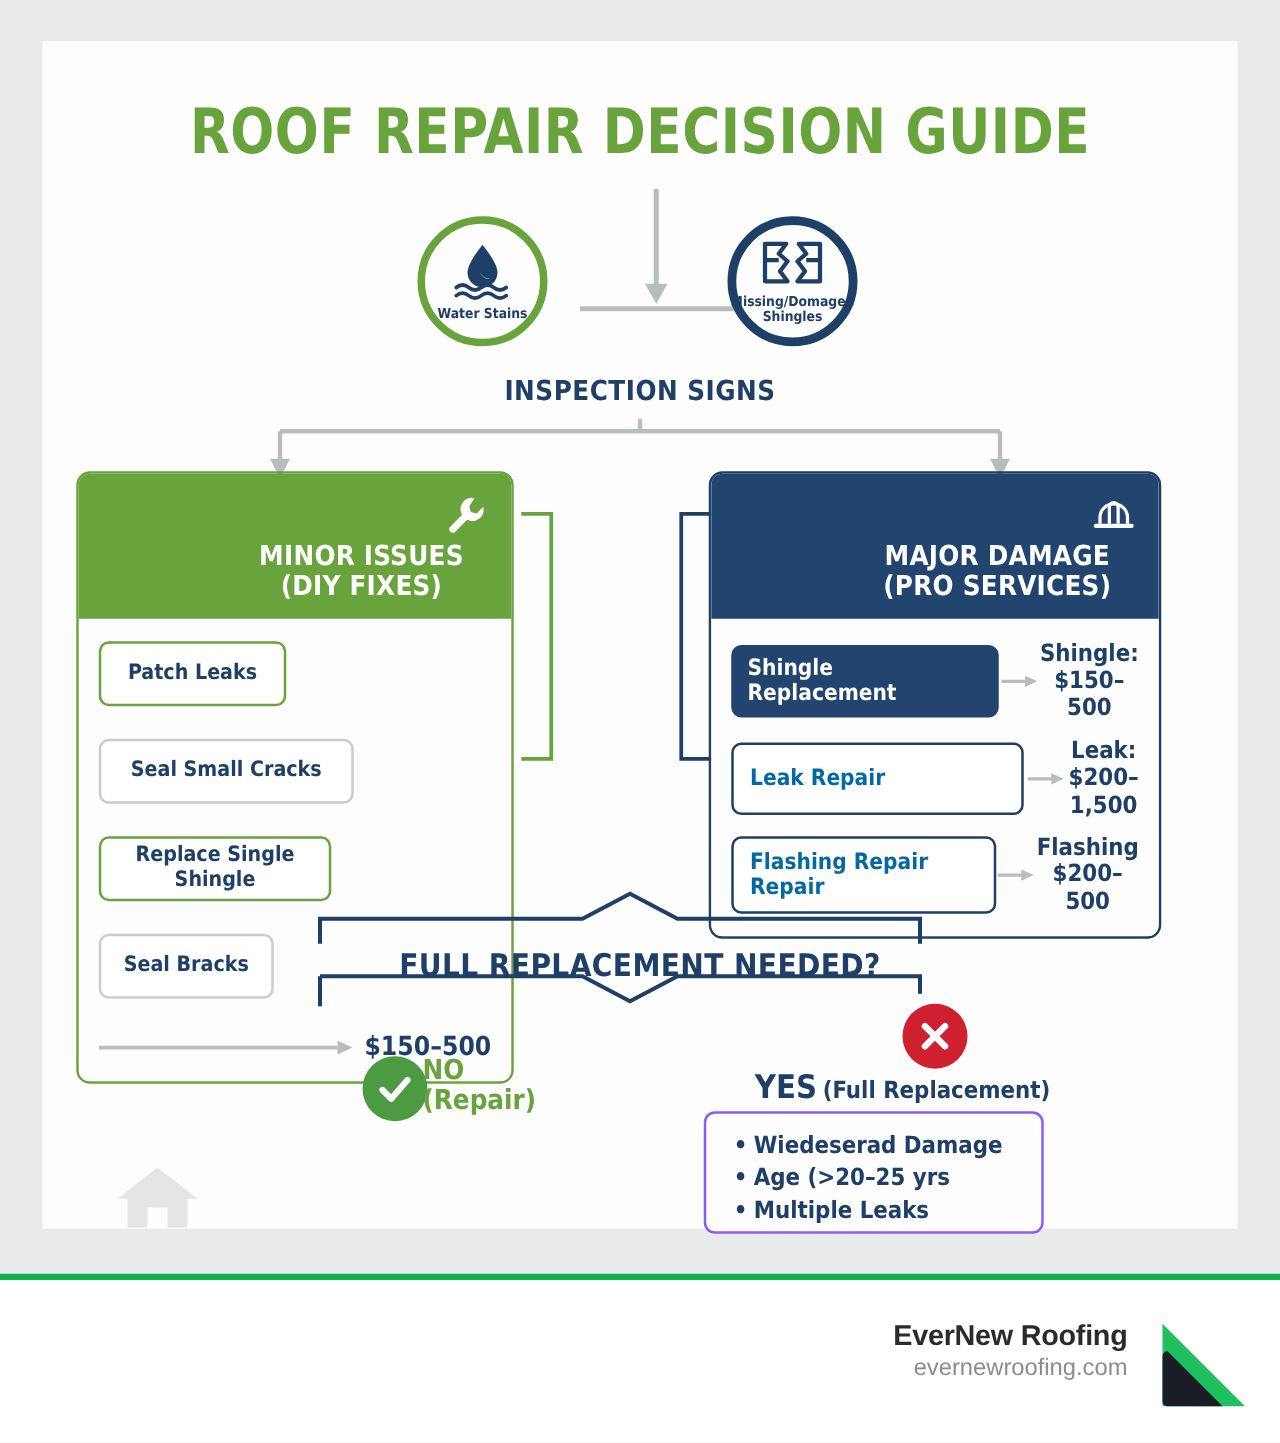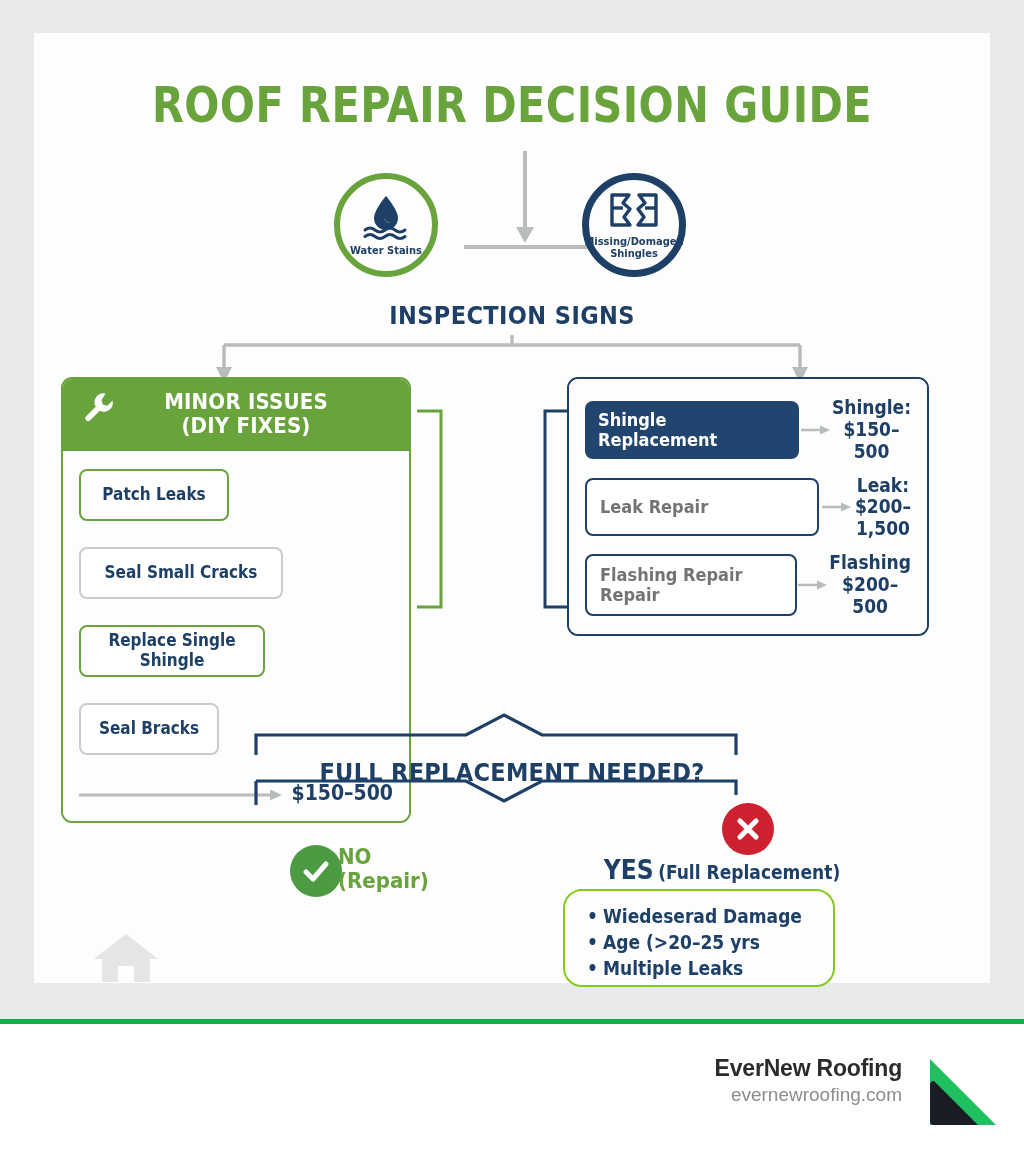--- a/index.html
+++ b/index.html
@@ -45,36 +45,37 @@
 
   .vert-arrow { position:absolute; left:479px; top:-22px; }
   .horiz-line {
     position:absolute; left:430px; top:72px; width:128px; height:4px; background:#b9bcbd;
   }
 
   
   .insp-label {
     position:absolute; left:0; top:268px; width:100%; text-align:center;
     font-family:"Liberation Sans Narrow","DejaVu Sans Condensed","Liberation Sans",sans-serif;
-    font-weight:bold; font-size:25px; color:#1e3f66; letter-spacing:0.4px;
+    font-weight:bold; font-size:22px; color:#1e3f66; letter-spacing:0.4px;
   }
   .split { position:absolute; left:0; top:298px; width:100%; height:60px; }
 
   
   .col { position:absolute; top:344px; }
   .col.left  { left:27px;  width:350px; }
   .col.right { left:533px; width:362px; }
 
   .panel { border-radius:11px; overflow:hidden; position:relative; }
   .panel.left  { border:2px solid #68a33c; }
   .panel.right { border:2px solid #1e3f66; }
 
   .phead {
-    display:flex; align-items:flex-start; padding:11px 14px 13px 14px;
+    display:flex; align-items:flex-end; padding:11px 14px 13px 14px;
     position:relative;
+    flex-direction:column;
   }
   .phead.green { background:#68a33c; }
   .phead.navy  { background:#21456e; }
   .phead .hicon { width:44px; flex:0 0 44px; display:flex; align-items:center; justify-content:center; }
   .phead .htxt {
     flex:1; text-align:center; color:#ffffff;
     font-family:"Liberation Sans Narrow","DejaVu Sans Condensed","Liberation Sans",sans-serif;
     font-weight:bold; font-size:22px; line-height:1.08; padding-right:24px;
     letter-spacing:0.2px;
   }
@@ -105,21 +106,21 @@
   
   .srow { display:flex; align-items:center; margin-bottom:12px; }
   .srow:last-child { margin-bottom:0; }
   .sbox {
     width:244px; min-height:58px; border-radius:8px; padding:9px 13px;
     display:flex; align-items:center;
     font-family:"Liberation Sans Narrow","DejaVu Sans Condensed","Liberation Sans",sans-serif;
     font-weight:bold; font-size:18px; line-height:1.12;
   }
   .sbox.fill { background:#21456e; color:#ffffff; }
-  .sbox.out  { background:#fff; color:#737373; border:2px solid #1e3f66; }
+  .sbox.out  { background:#fff; color:#0369a1; border:2px solid #1e3f66; }
   .sarrow { width:38px; display:flex; align-items:center; justify-content:center; }
   .sprice {
     flex:1; text-align:center;
     font-family:"Liberation Sans Narrow","DejaVu Sans Condensed","Liberation Sans",sans-serif;
     font-weight:bold; font-size:19px; color:#1e3f66; line-height:1.15;
   }
 
   
   .brk { position:absolute; }
 
@@ -143,21 +144,21 @@
   .yes-txt {
     position:absolute; left:528px; top:823px; width:320px; text-align:center;
     font-family:"Liberation Sans Narrow","DejaVu Sans Condensed","Liberation Sans",sans-serif;
     color:#1e3f66; line-height:1.1;
   }
   .yes-txt .big { font-weight:bold; font-size:26px; }
   .yes-txt .sm  { font-weight:bold; font-size:19px; }
 
   .redbox {
     position:absolute; left:529px; top:856px; width:272px; height:98px;
-    border:2px solid #84cc16; border-radius:19px; background:#fdfdfd;
+    border:2px solid #8b5cf6; border-radius:9px; background:#fdfdfd;
     padding:12px 10px 10px 22px;
   }
   .redbox li {
     list-style:none; position:relative;
     font-family:"Liberation Sans Narrow","DejaVu Sans Condensed","Liberation Sans",sans-serif;
     font-weight:bold; font-size:19px; color:#1e3f66; line-height:1.38;
     padding-left:16px;
   }
   .redbox li:before {
     content:"\2022"; position:absolute; left:0; top:0; color:#1e3f66;
@@ -261,20 +262,33 @@
       </div>
     </div>
   </div>
 
   <div class="col right">
     <svg class="brk" style="left:-28px; top:32px;" width="32" height="200">
       <path d="M30 2 H6 V198 H30" fill="none" stroke="#1e3f66" stroke-width="3"></path>
     </svg>
 
     <div class="panel right">
+      <div class="phead navy">
+        <span class="hicon">
+          <svg width="36" height="30" viewBox="0 0 36 30">
+            <path d="M7 22 v-5 a11 11 0 0 1 22 0 v5" fill="none" stroke="#ffffff" stroke-width="2.6"></path>
+            <path d="M14.5 22 V8.5 a3.5 3.5 0 0 1 7 0 V22" fill="none" stroke="#ffffff" stroke-width="2.6"></path>
+            <rect x="2" y="22" width="32" height="3.4" rx="1.7" fill="#ffffff"></rect>
+          </svg>
+        </span>
+        <span class="htxt">
+          <span>MAJOR DAMAGE</span><br>
+          <span>(PRO SERVICES)</span>
+        </span>
+      </div>
 
       <div class="pbody">
 
         <div class="srow">
           <div class="sbox fill">Shingle Replacement</div>
           <span class="sarrow">
             <svg width="30" height="12" viewBox="0 0 30 12">
               <line x1="0" y1="6" x2="20" y2="6" stroke="#b9bcbd" stroke-width="2.6"></line>
               <polygon points="29,6 19,1.5 19,10.5" fill="#b9bcbd"></polygon>
             </svg>

